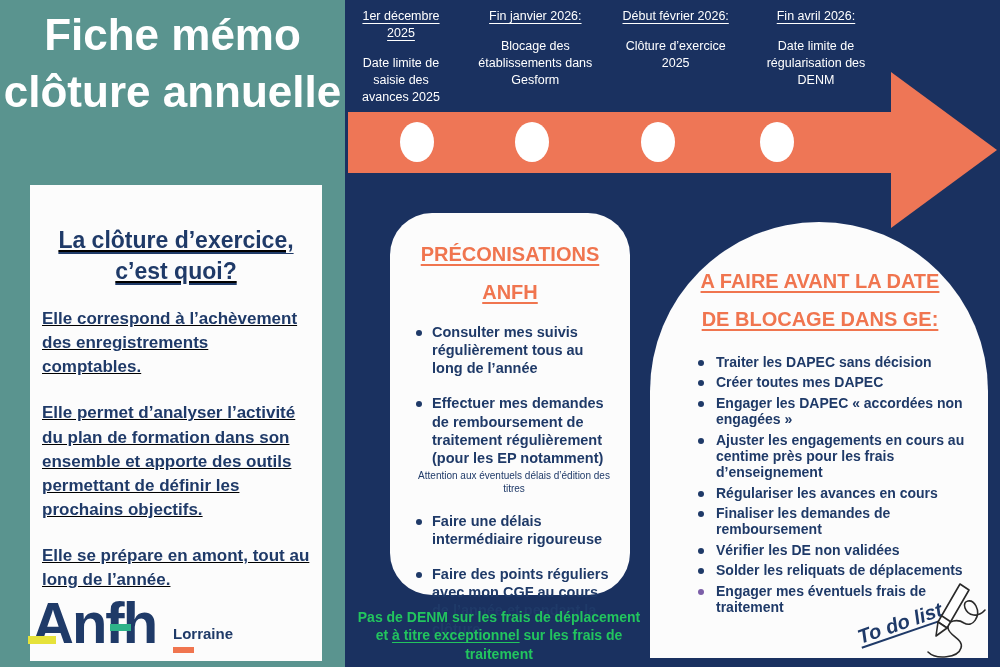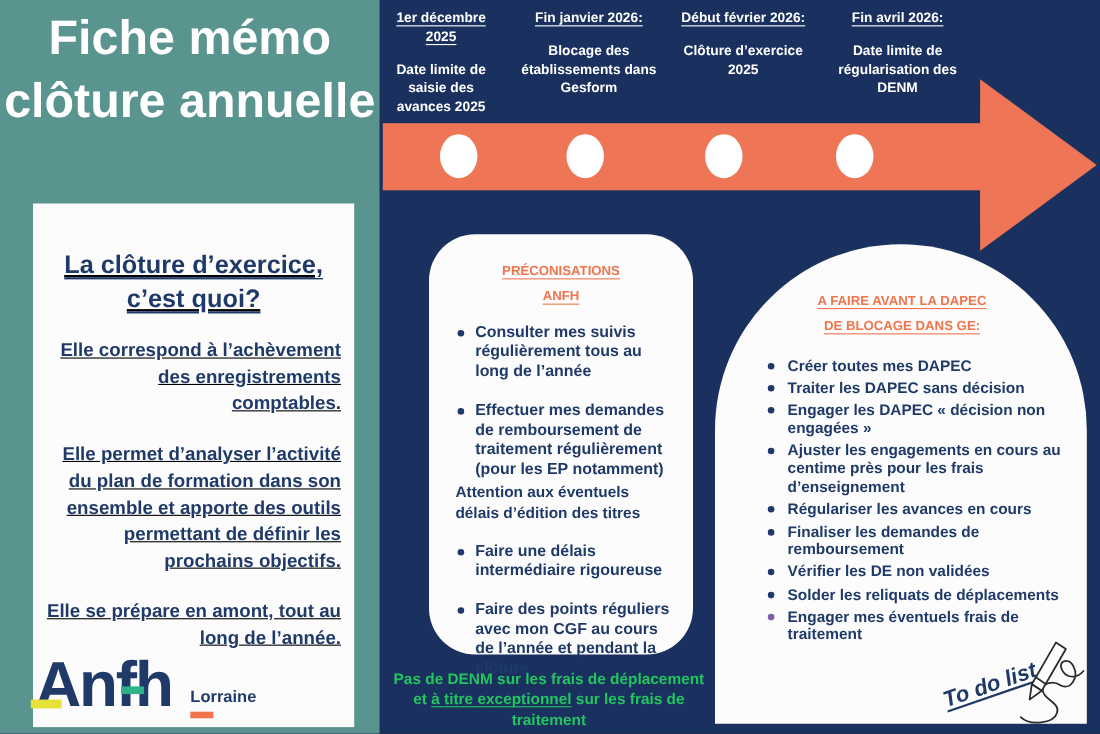--- a/index.html
+++ b/index.html
@@ -21,21 +21,21 @@
   .intro-card {
     position:absolute; left:30px; top:185px; width:292px; height:476px;
     background:#FCFCFC; padding:40px 12px 0 12px;text-decoration:underline;
   }
   .intro-heading {
     color:#1F3A68; font-size:23px; font-weight:bold; text-align:center;
     line-height:1.35; text-decoration:underline; text-underline-offset:4px;
     margin-bottom:20px;
   }
   .intro-body p {
-    color:#1F3A68; font-size:17px; font-weight:bold; text-align:right;
+    color:#1F3A68; font-size:17px; font-weight:bold; text-align:left;
     line-height:1.42; margin-bottom:22px;
   }
   
   .logo { position:absolute; left:28px; top:594px; width:300px; height:70px; }
   .logo-word {
     position:absolute; left:4px; top:0; color:#1F3A68; font-size:58px;
     font-weight:bold; letter-spacing:-2px; line-height:1;
   }
   .dash { position:absolute; }
   .dash-yellow { left:0;   top:42px; width:28px; height:8px; background:#E6E23A; }
@@ -43,21 +43,21 @@
   .dash-orange { left:145px; top:53px; width:21px; height:6px; background:#F0754F; }
   .logo-region {
     position:absolute; left:145px; top:31px; color:#1F3A68;
     font-size:15px; font-weight:bold;
   }
   
   .timeline-labels {
     position:absolute; left:350px; top:8px; width:528px;
     display:flex; justify-content:space-between;
   }
-  .milestone { color:#FFFFFF; font-weight:bold; font-size:12.5px; text-align:center; line-height:1.35; }
+  .milestone { color:#FFFFFF; font-weight:normal; font-size:12.5px; text-align:center; line-height:1.35; }
   .milestone .m-date { display:block; text-decoration:underline; text-underline-offset:3px; margin-bottom:13px; }
   .m1 { width:102px; } .m2 { width:124px; } .m3 { width:114px; } .m4 { width:124px; }
   .arrow-bar {
     position:absolute; left:348px; top:112px; width:545px; height:61px;
     background:#EE7656;
   }
   .arrow-head {
     position:absolute; left:891px; top:72px; width:0; height:0;
     border-top:78px solid transparent; border-bottom:78px solid transparent;
     border-left:106px solid #EE7656;
@@ -66,35 +66,35 @@
     position:absolute; top:122px; width:34px; height:40px;
     background:#FFFFFF; border-radius:50%;
   }
   .dot1 { left:400px; } .dot2 { left:515px; } .dot3 { left:641px; } .dot4 { left:760px; }
   
   .reco-card {
     position:absolute; left:390px; top:213px; width:240px; height:382px;
     background:#FCFCFC; border-radius:42px; padding:22px 16px 0 16px;
   }
   .card-heading {
-    color:#F0754F; font-size:12px; font-weight:bold; text-align:center;
+    color:#F0754F; font-size:20px; font-weight:bold; text-align:center;
     line-height:1.9;
   }
   .card-heading span { text-decoration:underline; text-underline-offset:3px; }
   .reco-list { list-style:none; margin-top:12px; padding-left:6px; }
   .reco-list li {
     position:relative; color:#1F3A68; font-size:14.5px; font-weight:bold;
     line-height:1.25; padding-left:20px; margin-bottom:17px;
   }
   .reco-list li::before {
     content:""; position:absolute; left:4px; top:7px; width:6px; height:6px;
     border-radius:50%; background:#1F3A68;
   }
   .reco-note {
-    font-size:14px; font-weight:bold; line-height:1.3;
+    font-size:10px; font-weight:normal; text-align:center; line-height:1.3;
     margin:2px 0 0 -18px;
   }
   
   .dome-card {
     position:absolute; left:650px; top:222px; width:338px; height:436px;
     background:#FCFCFC; border-radius:170px 170px 0 0;
     padding:40px 22px 0 24px;
   }
   .todo-list { list-style:none; margin-top:16px; padding-left:22px; }
   .todo-list li {
@@ -189,27 +189,27 @@
         <span>Faire une délais intermédiaire rigoureuse</span>
       </li>
       <li>
         <span>Faire des points réguliers avec mon CGF au cours de l’année et pendant la clôture</span>
       </li>
     </ul>
   </div>
 
   <div class="dome-card">
     <div class="card-heading">
-      <span>A FAIRE AVANT LA DAPEC</span><br>
+      <span>A FAIRE AVANT LA DATE</span><br>
       <span>DE BLOCAGE DANS GE:</span>
     </div>
     <ul class="todo-list">
+      <li>Traiter les DAPEC sans décision</li>
       <li>Créer toutes mes DAPEC</li>
-      <li>Traiter les DAPEC sans décision</li>
-      <li>Engager les DAPEC « décision non engagées »</li>
+      <li>Engager les DAPEC « accordées non engagées »</li>
       <li>Ajuster les engagements en cours au centime près pour les frais d’enseignement</li>
       <li>Régulariser les avances en cours</li>
       <li>Finaliser les demandes de remboursement</li>
       <li>Vérifier les DE non validées</li>
       <li>Solder les reliquats de déplacements</li>
       <li>Engager mes éventuels frais de traitement</li>
     </ul>
     <div class="todo-stamp">To do list</div>
     <svg class="pen-doodle" width="70" height="82" viewBox="0 0 70 82">
       <path d="M6,74 C14,82 36,80 39,70 C42,61 27,58 26,50 C25,42 36,41 42,45 C51,50 59,38 54,28 C50,20 40,22 43,30 C46,38 56,40 63,32" fill="none" stroke="#2a2a2a" stroke-width="1.6" stroke-linecap="round"></path>

